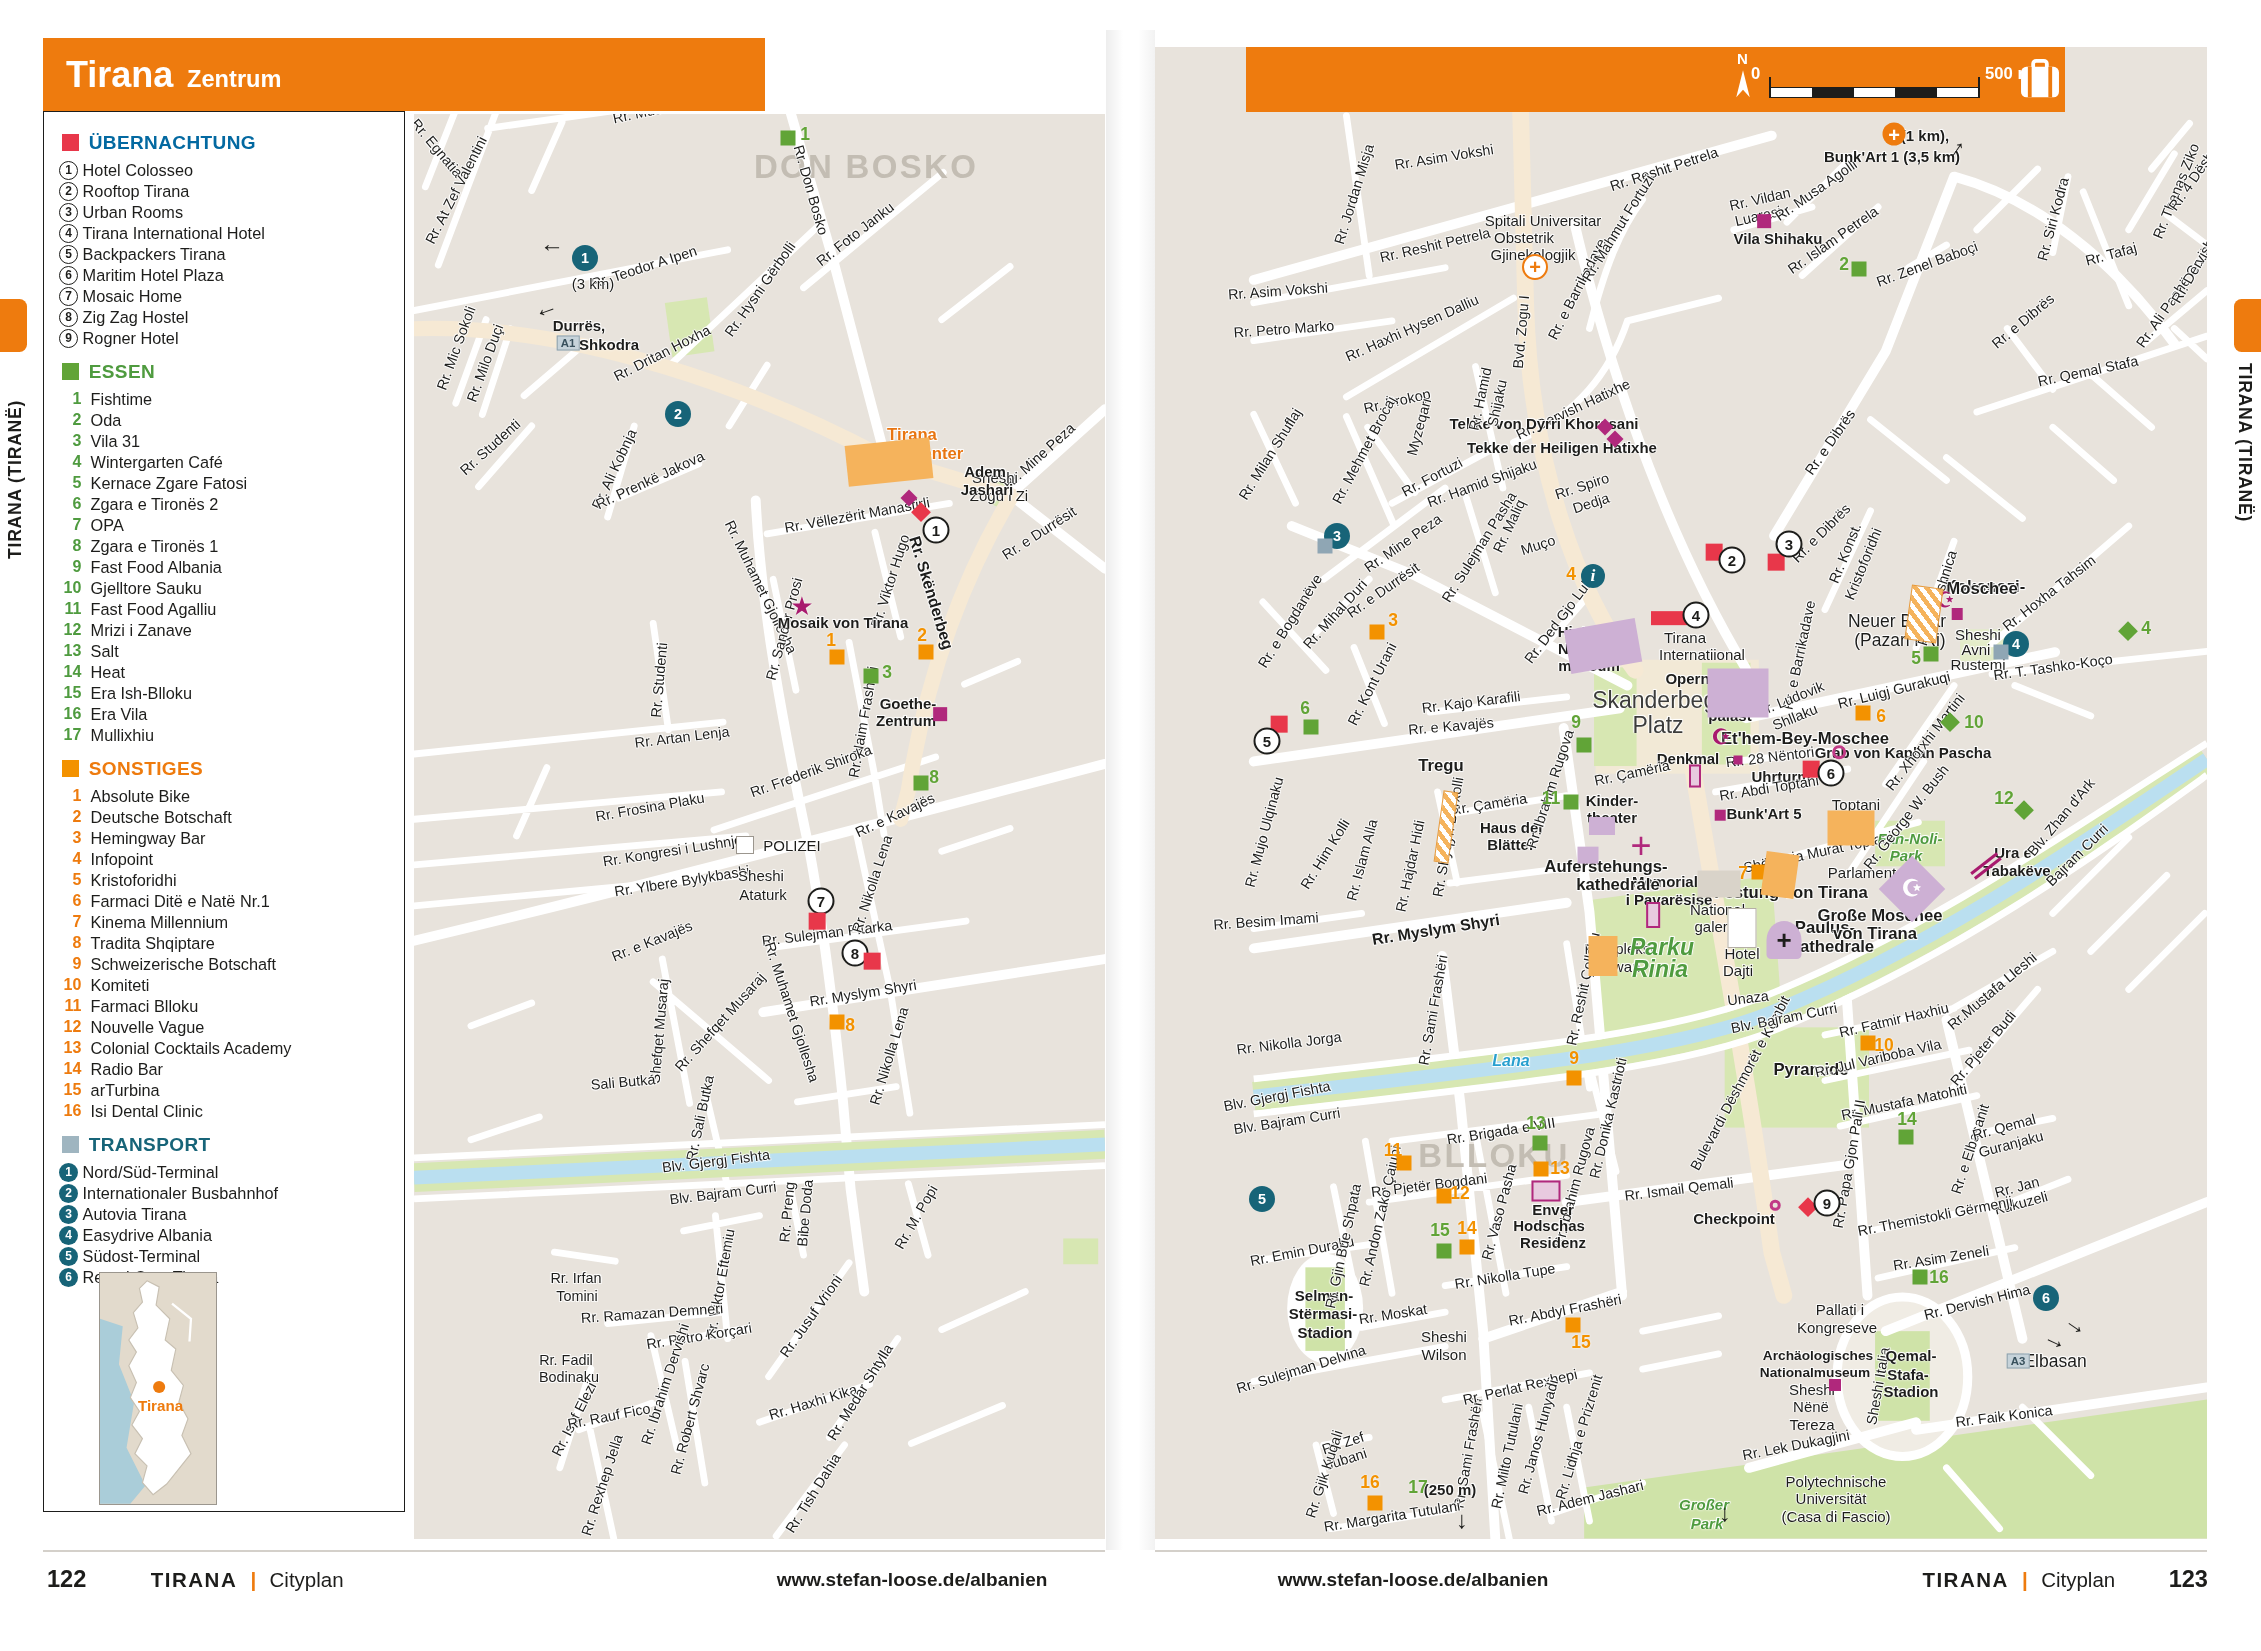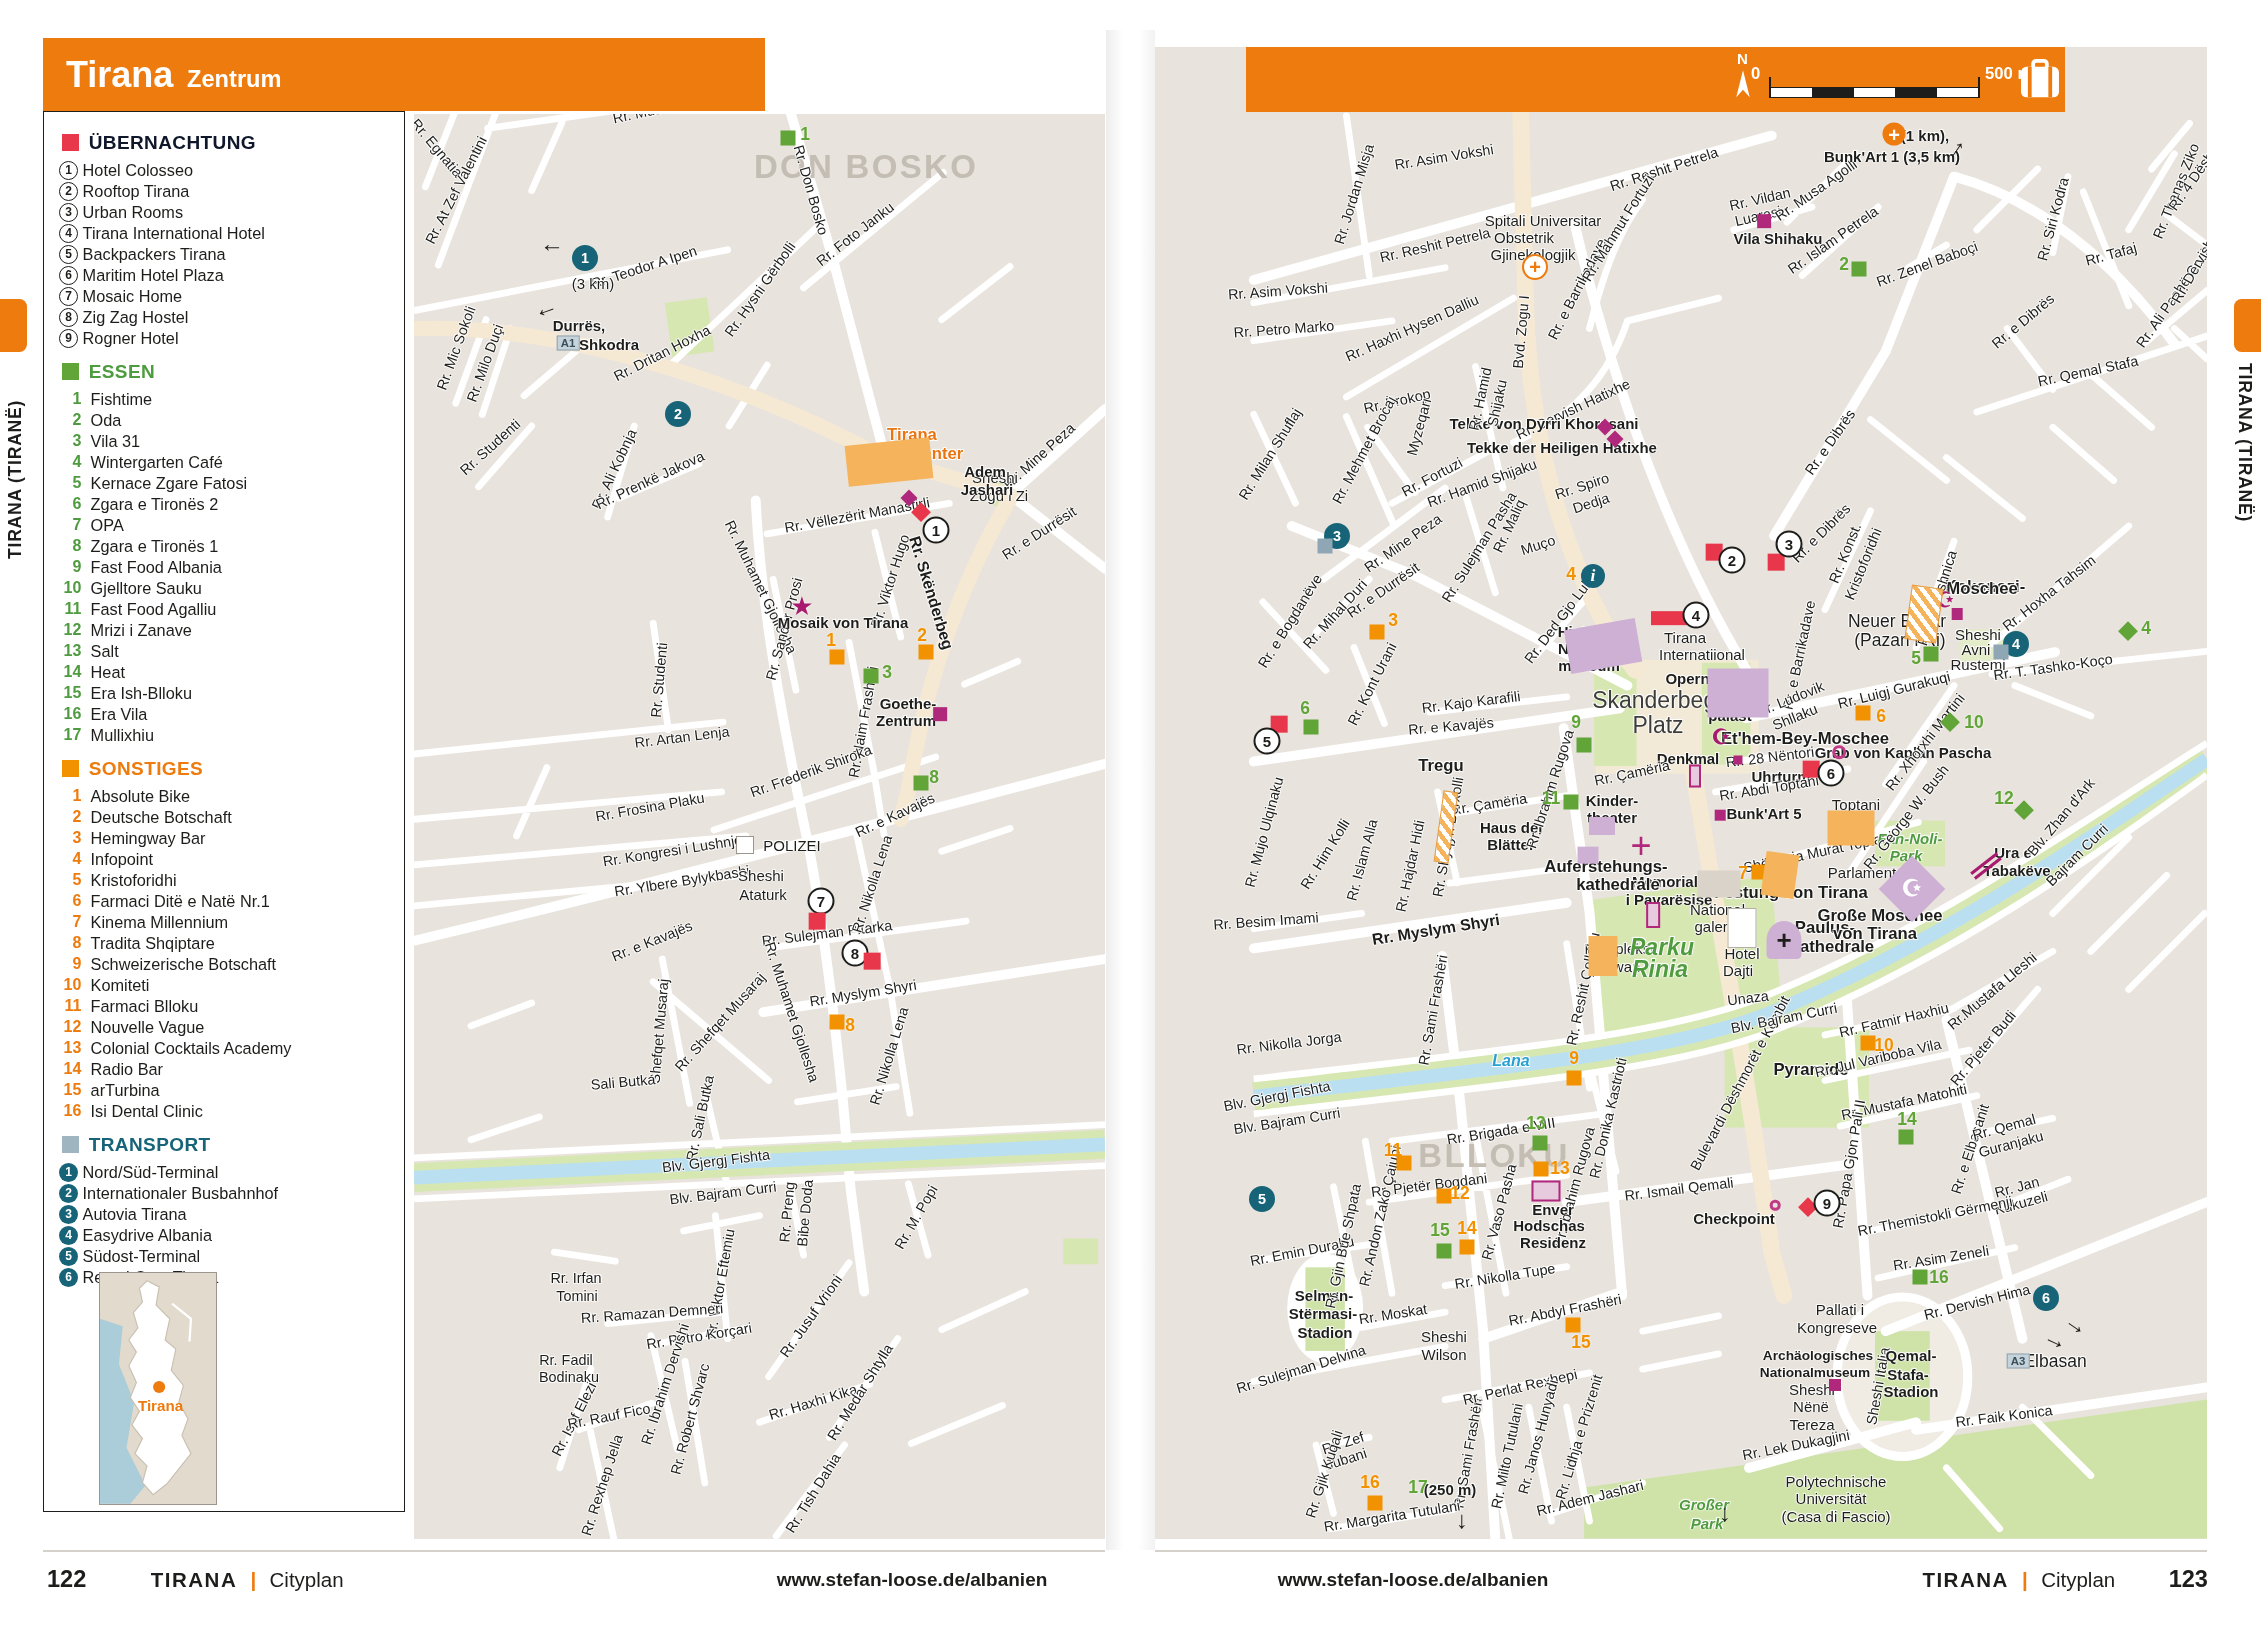--- a/index.html
+++ b/index.html
@@ -575,21 +575,21 @@
 <div class="abs titlebar">
   <span class="t1">Tirana</span>
   <span class="t2">Zentrum</span>
 </div>
 
 <div class="abs legend">
   <div>
       <div class="lsec">
         <div class="lhead">
           <span class="lswatch" style="background: rgb(232, 55, 74);"></span>
-          <span class="ltitle" style="color: #0f172a;">ÜBERNACHTUNG</span>
+          <span class="ltitle" style="color: #0369a1;">ÜBERNACHTUNG</span>
         </div>
         <div class="lrow">
           <span class="ln lcirc">1</span>
           <span class="llabel">Hotel Colosseo</span>
         </div>
         <div class="lrow">
           <span class="ln lcirc">2</span>
           <span class="llabel">Rooftop Tirana</span>
         </div>
         <div class="lrow">

